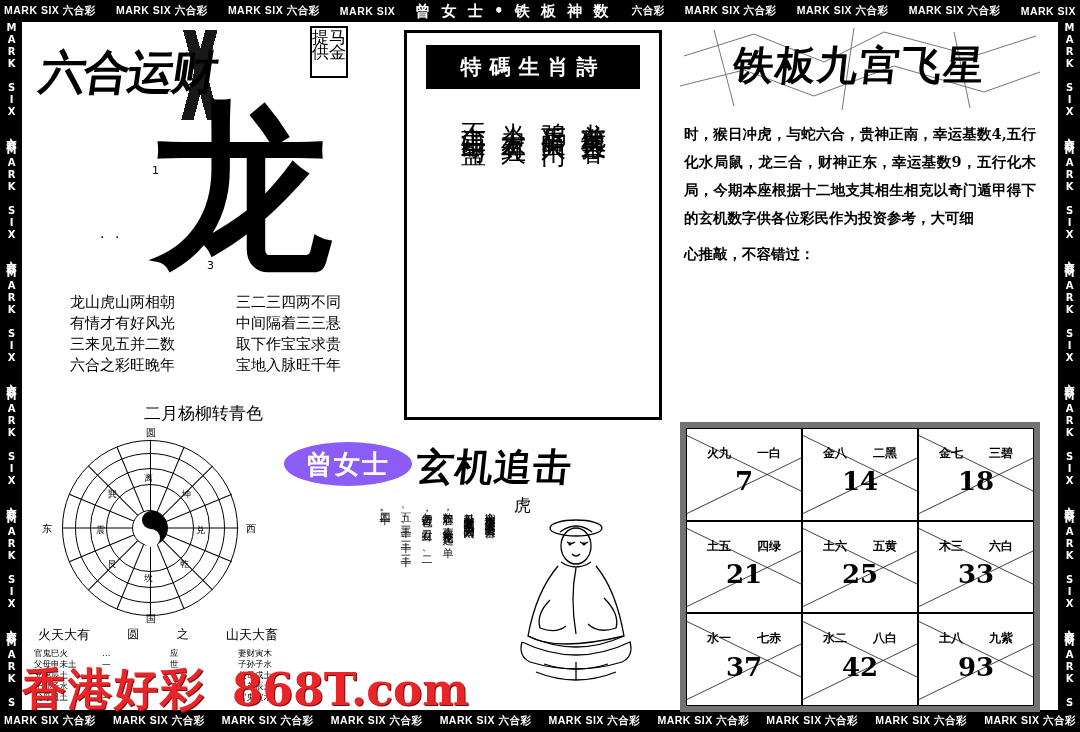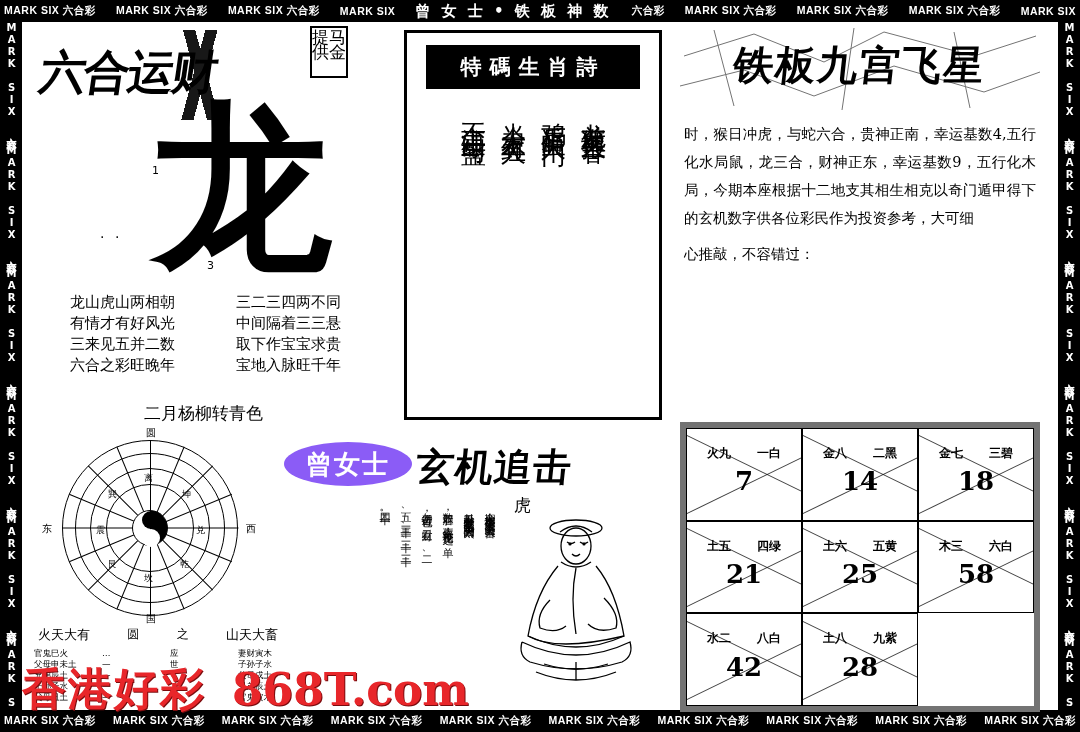--- a/index.html
+++ b/index.html
@@ -112,21 +112,21 @@
     font-family:"DejaVu Serif", serif; letter-spacing:2px; text-align:center;
     padding-top:12px; transform:skewX(-6deg);
   }
   .nine-scratch {
     position:absolute; left:0; top:0; width:372px; height:86px; pointer-events:none;
   }
   .nine-text {
     margin:22px 10px 0 10px; font-size:14.5px; line-height:28px;
     font-family:"DejaVu Serif", serif; text-align:justify;
   }
-  .nine-text p { margin:0 0 8px 0; text-indent:0; }
+  .nine-text p { margin:0 0 8px 0; text-indent:0;font-weight:bold; }
 
   .nine-grid {
     position:absolute; left:6px; top:396px; width:360px; height:290px;
     border:6px solid #737373; display:grid;
     grid-template-columns:1fr 1fr 1fr; grid-template-rows:1fr 1fr 1fr;
   }
   .nine-cell {
     border:1px solid #000; position:relative; overflow:hidden;
     display:flex; flex-direction:column; align-items:center; justify-content:center;
   }
@@ -366,39 +366,48 @@
             </span>
           <span class="num">25</span>
         </div>
         <div class="nine-cell">
           <span class="x1"></span>
           <span class="x2"></span>
           <span class="lbl">
               <b>木三</b>
               <b>六白</b>
             </span>
-          <span class="num">58</span>
+          <span class="num">33</span>
+        </div>
+        <div class="nine-cell">
+          <span class="x1"></span>
+          <span class="x2"></span>
+          <span class="lbl">
+              <b>水一</b>
+              <b>七赤</b>
+            </span>
+          <span class="num">37</span>
         </div>
         <div class="nine-cell">
           <span class="x1"></span>
           <span class="x2"></span>
           <span class="lbl">
               <b>水二</b>
               <b>八白</b>
             </span>
           <span class="num">42</span>
         </div>
         <div class="nine-cell">
           <span class="x1"></span>
           <span class="x2"></span>
           <span class="lbl">
               <b>土八</b>
               <b>九紫</b>
             </span>
-          <span class="num">28</span>
+          <span class="num">93</span>
         </div>
       </div>
     </div>
 
     <div class="bagua-box">
       <div class="wheel">
         <div class="ring r1"></div>
         <div class="ring r2"></div>
         <div class="ring r3"></div>
         <div class="ring r4"></div>

